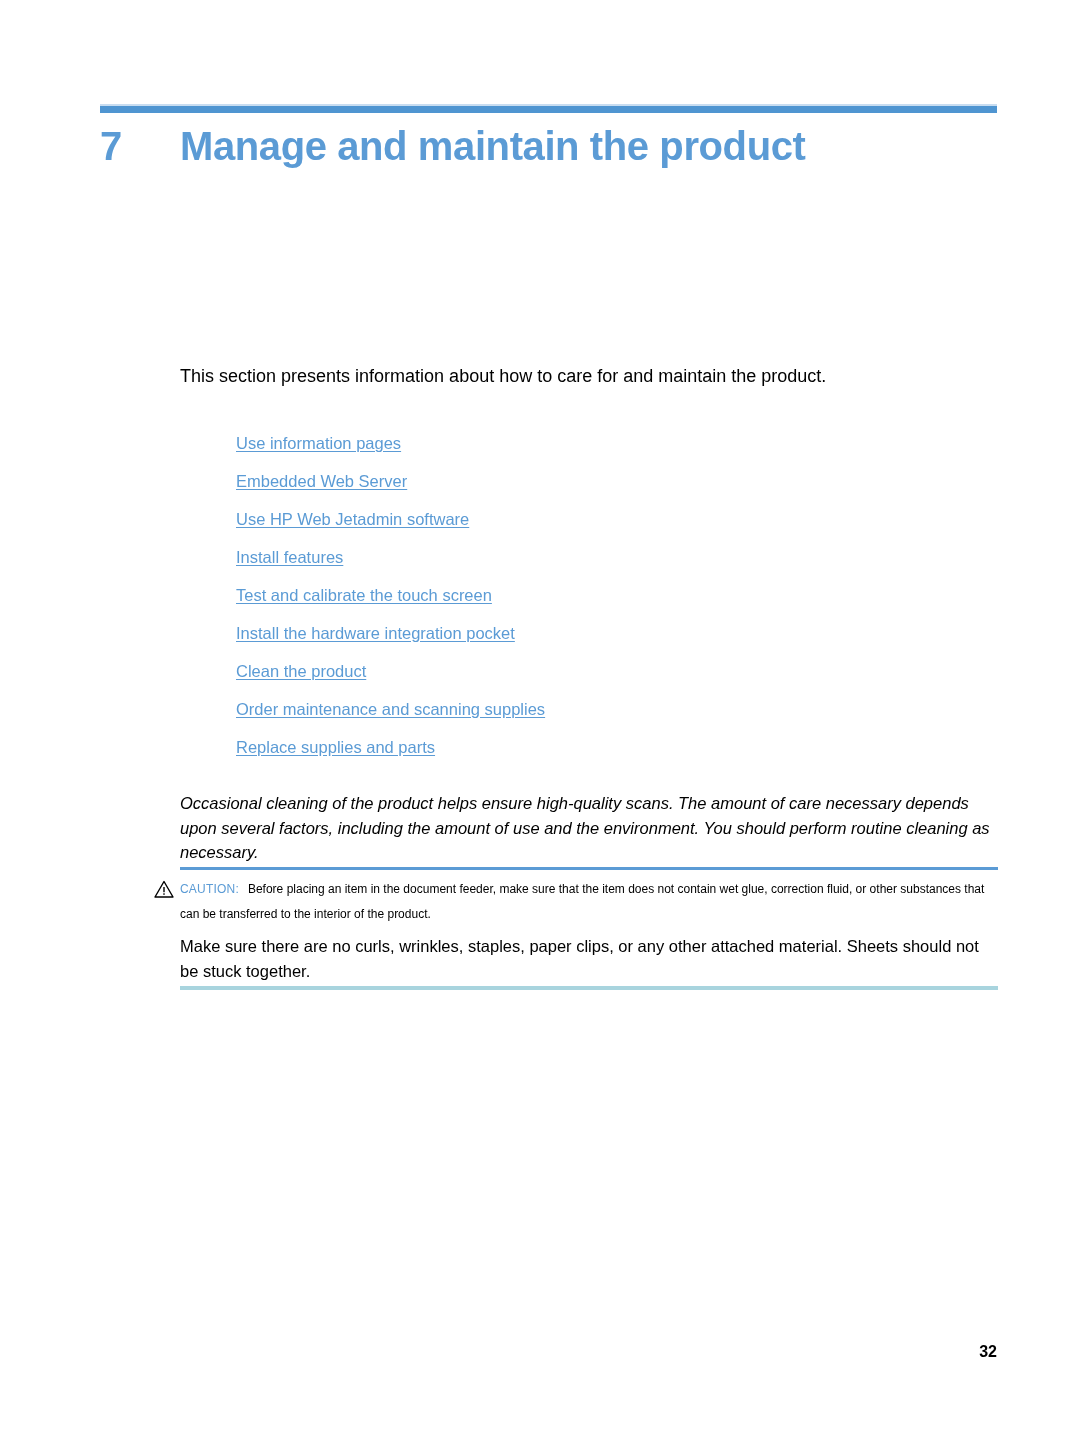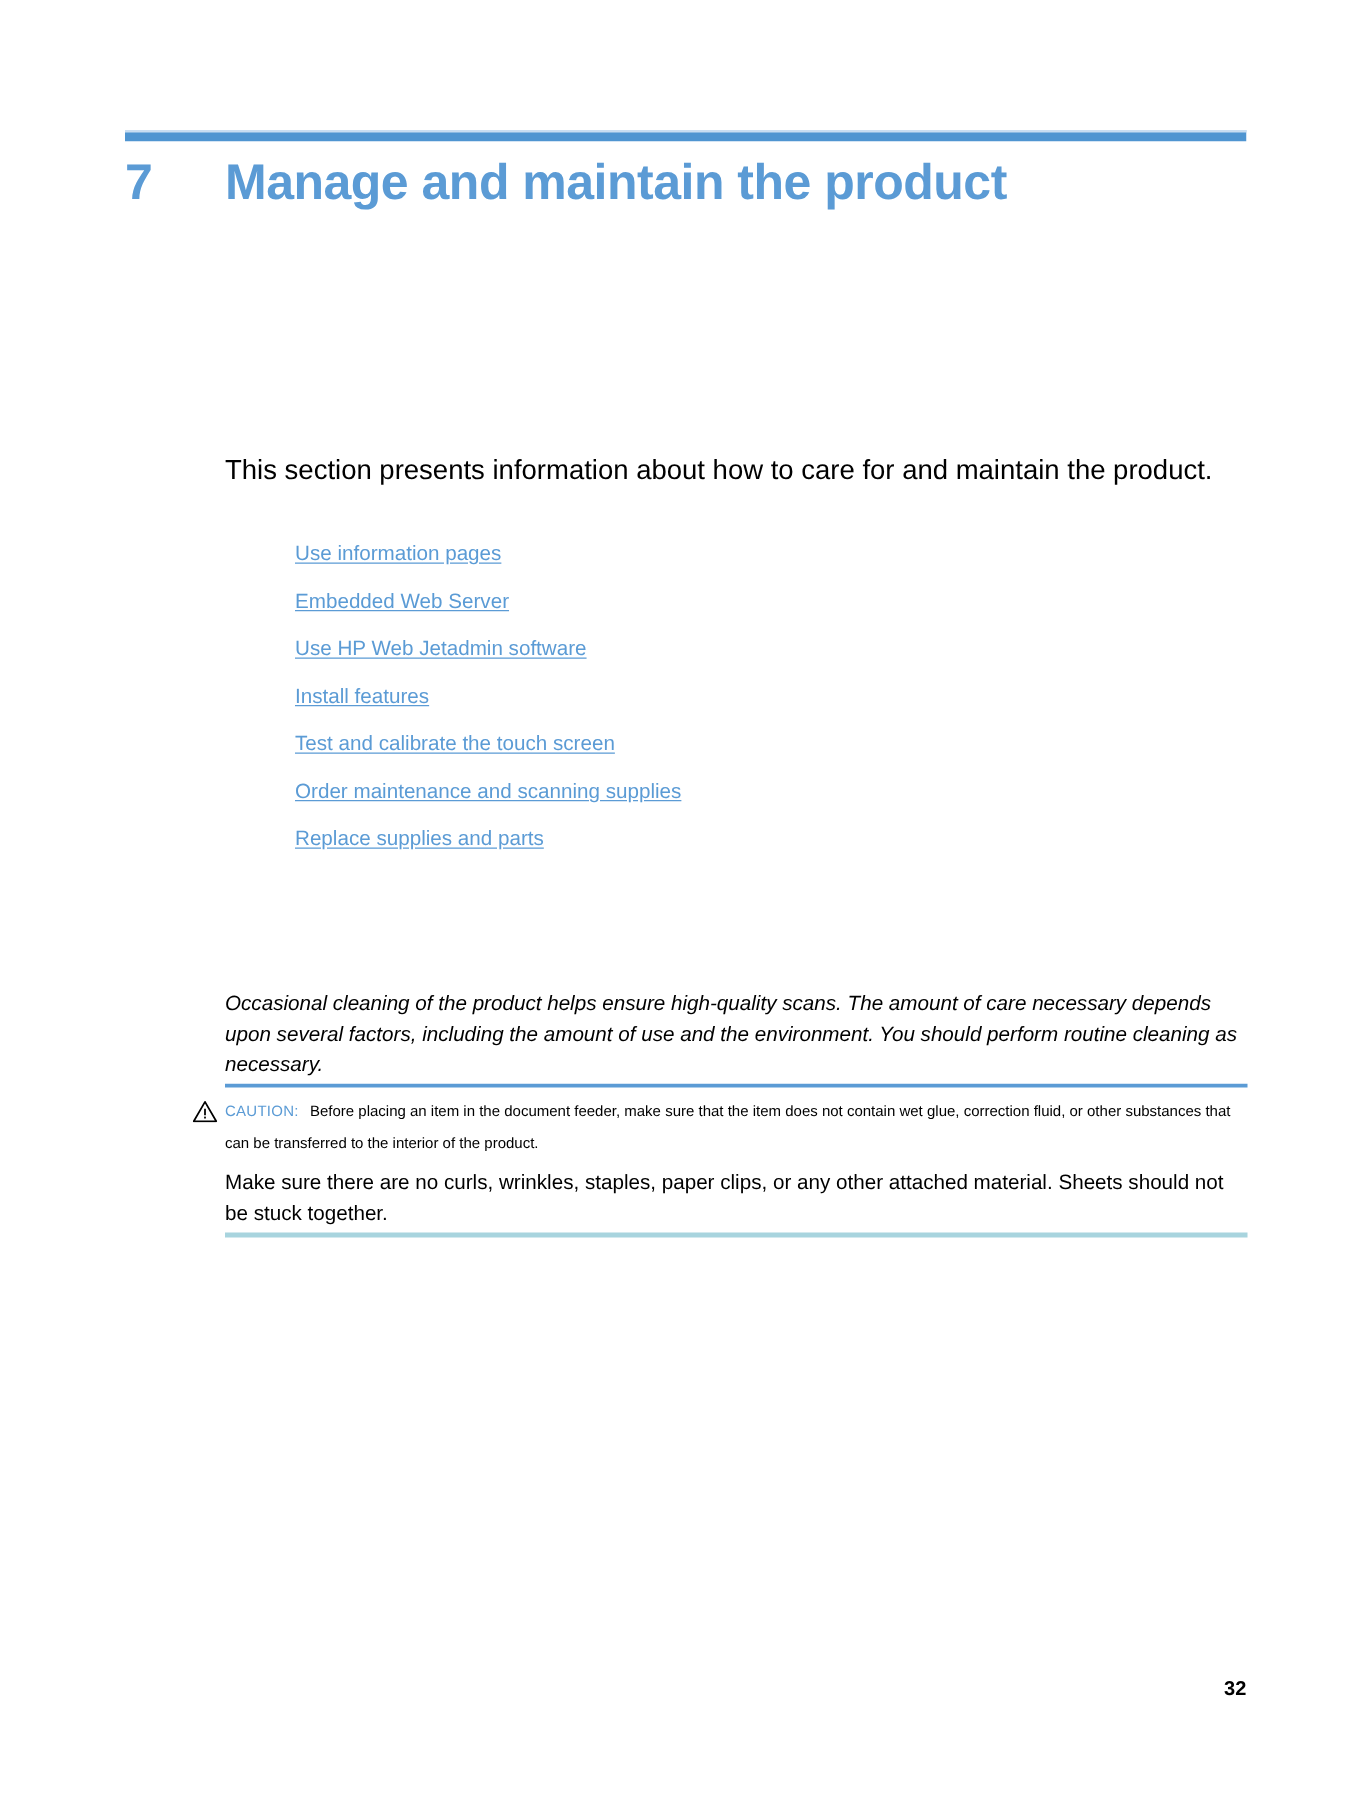--- a/index.html
+++ b/index.html
@@ -60,21 +60,21 @@
 
   
   .content {
     position: absolute;
     left: 180px;
     top: 364px;
     width: 818px;
   }
 
   .intro {
-    font-size: 22px;
+    font-size: 18px;
     line-height: 24px;
     color: #000;
     margin: 0;
   }
 
   .link-list {
     list-style: none;
     margin: 16px;
     padding: 0;
     position: absolute;
@@ -181,20 +181,22 @@
   <div class="content">
 
     <p class="intro">This section presents information about how to care for and maintain the product.</p>
 
     <ul class="link-list">
       <li><span class="toc-link">Use information pages</span></li>
       <li><span class="toc-link">Embedded Web Server</span></li>
       <li><span class="toc-link">Use HP Web Jetadmin software</span></li>
       <li><span class="toc-link">Install features</span></li>
       <li><span class="toc-link">Test and calibrate the touch screen</span></li>
+      <li><span class="toc-link">Install the hardware integration pocket</span></li>
+      <li><span class="toc-link">Clean the product</span></li>
       <li><span class="toc-link">Order maintenance and scanning supplies</span></li>
       <li><span class="toc-link">Replace supplies and parts</span></li>
     </ul>
 
     <p class="para para-cleaning">Occasional cleaning of the product helps ensure high-quality scans. The amount of care necessary depends upon several factors, including the amount of use and the environment. You should perform routine cleaning as necessary.</p>
 
     <div class="note">
       <div class="note-rule-top"></div>
       <div class="note-body">
         <span class="warn-icon">

